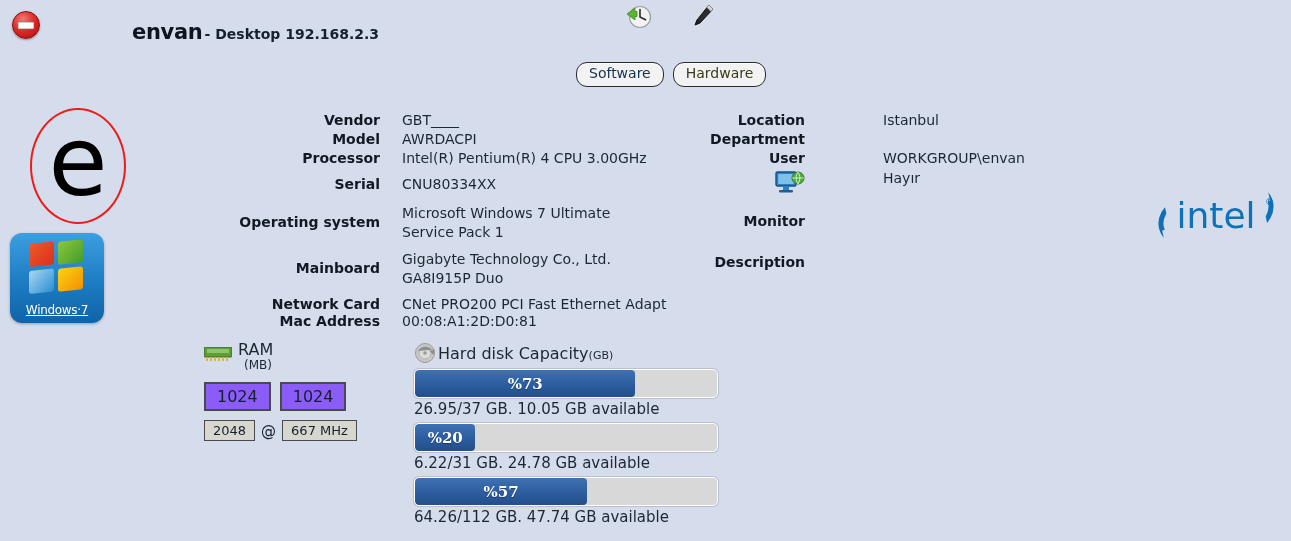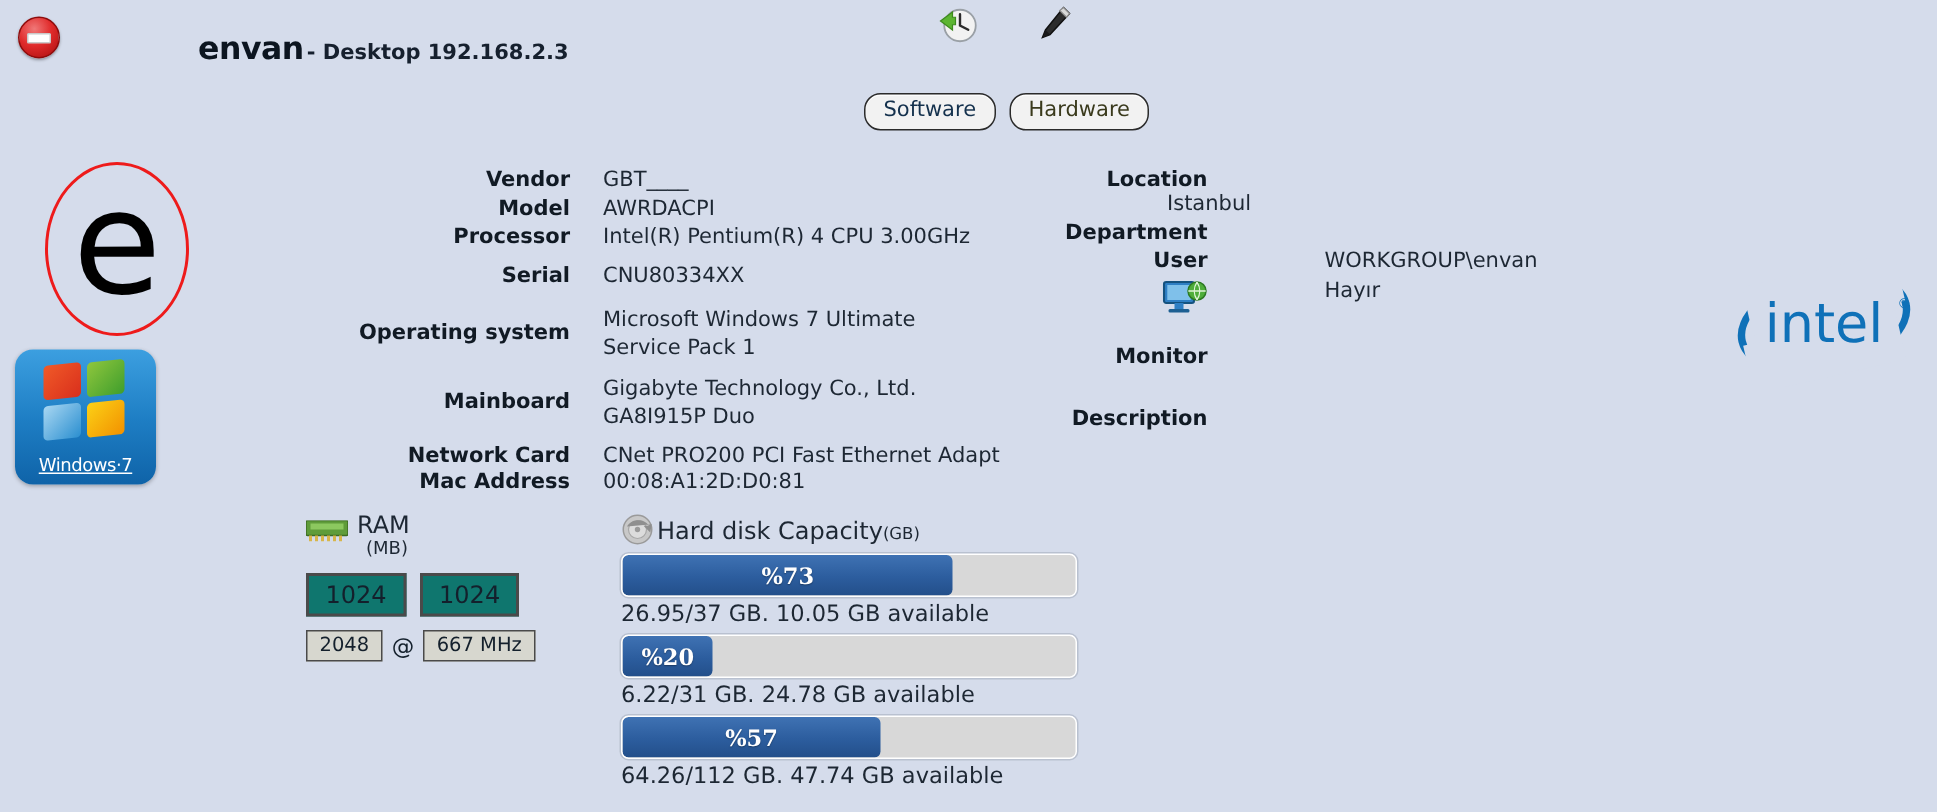--- a/index.html
+++ b/index.html
@@ -123,21 +123,21 @@
   #ram-block { left: 204px; top: 338px; }
   #ram-head { display: flex; align-items: center; }
   #ram-stick { width: 28px; height: 14px; margin-top: 8px; }
   #ram-title {
     font-size: 16px; color: #1d2733; margin-left: 6px;
     font-family: "DejaVu Sans", sans-serif;
   }
   #ram-unit { font-size: 12px; color: #1d2733; margin-left: 40px; margin-top: -2px; }
   .ram-boxes { display: flex; gap: 9px; margin-top: 10px; }
   .ram-box {
-    background: #0f766e;
+    background: #8b5cf6;
     border: 2px solid #4a4a4a;
     font-size: 16px; color: #14202c;
     padding: 3px 11px;
     font-family: "DejaVu Sans", sans-serif;
   }
   .ram-row2 { display: flex; align-items: center; gap: 6px; margin-top: 9px; }
   .ram-box.small { font-size: 13px; padding: 2px 8px; border-width: 1px; background: #d7d7cf; }
   .ram-at { font-size: 15px; color: #14202c; }
 
   
@@ -260,21 +260,21 @@
   </div>
   <div class="info-row">
     <div class="info-label" style="white-space:pre-line;line-height:1.25;">Network Card
 Mac Address</div>
     <div class="info-value" style="line-height:1.25;">CNet PRO200 PCI Fast Ethernet Adapt
 00:08:A1:2D:D0:81</div>
   </div>
 </div>
 
 <div class="info-grid" id="right-info">
-  <div class="info-row" style="margin-bottom:3px;flex-direction:column;">
+  <div class="info-row" style="margin-bottom:3px;">
     <div class="info-label">Location</div>
     <div class="info-value">Istanbul</div>
   </div>
   <div class="info-row" style="margin-bottom:3px;">
     <div class="info-label">Department</div>
     <div class="info-value"></div>
   </div>
   <div class="info-row" style="margin-bottom:4px;">
     <div class="info-label">User</div>
     <div class="info-value">WORKGROUP\envan</div>

